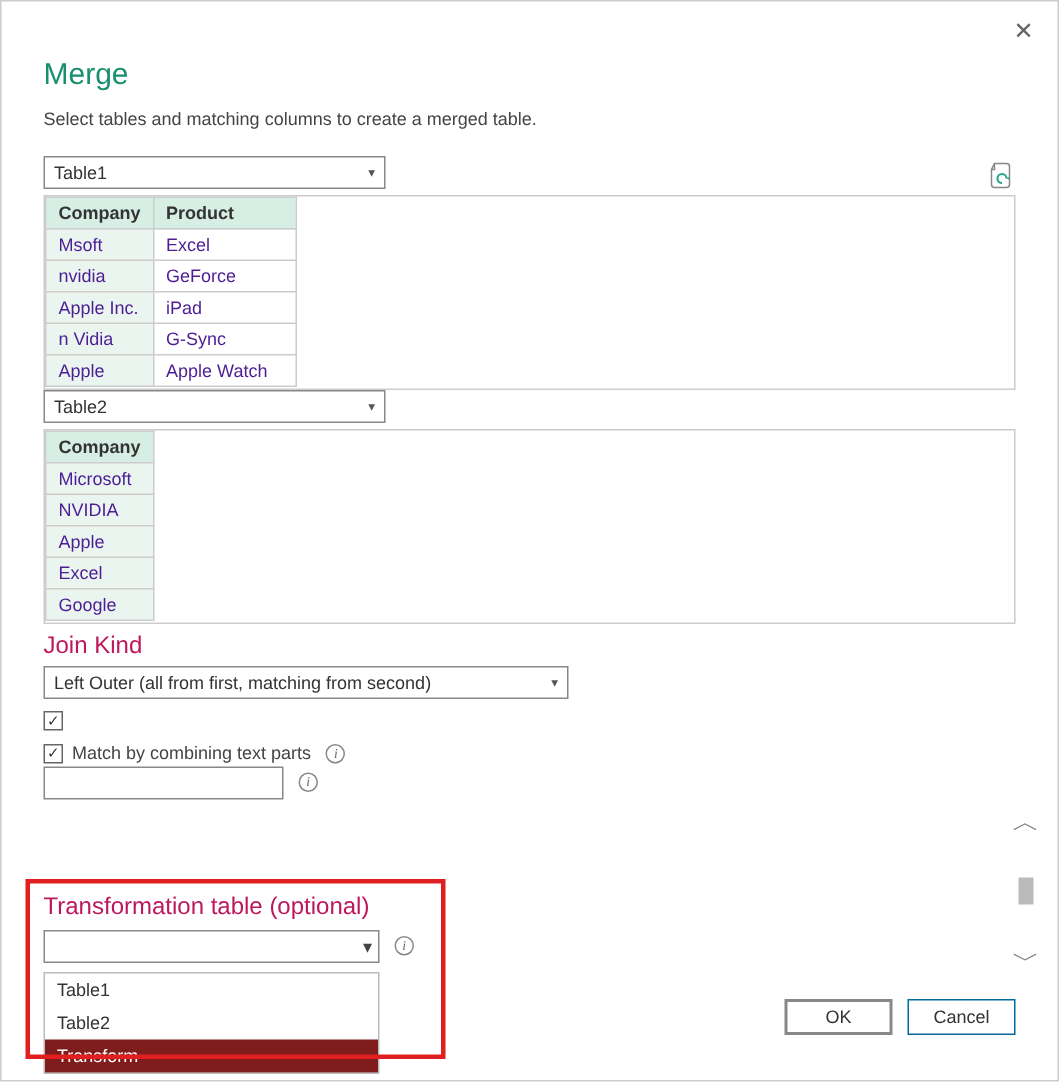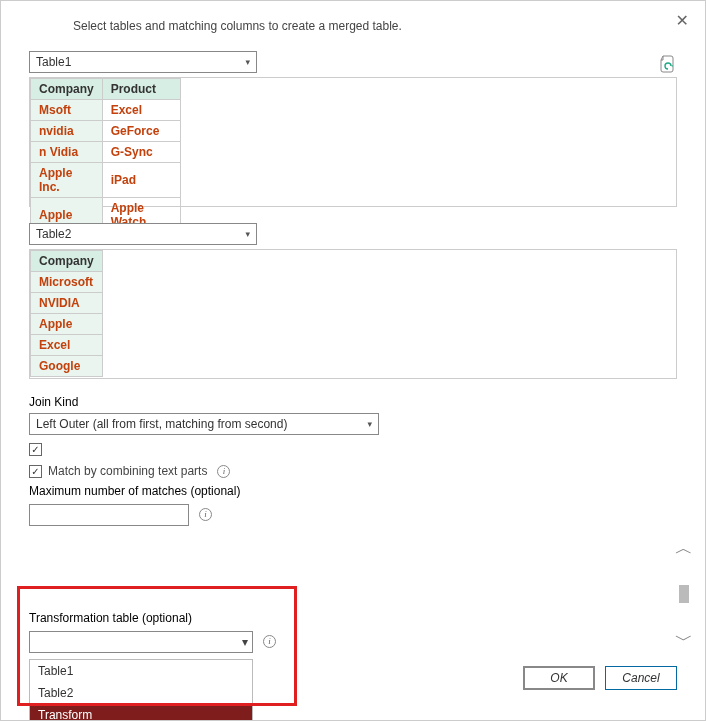--- a/index.html
+++ b/index.html
@@ -30,21 +30,20 @@
   h1.title {
     font-size: 20px;
     font-weight: 400;
     color: #1a8f6d;
     margin: 20px 0 10px 0;
   }
   .subtitle {
     font-size: 12px;
     color: #444;
     margin-bottom: 18px;
-    margin-left: 44px;
   }
   .row-flex { display: flex; align-items: center; }
   .select {
     display: inline-flex;
     align-items: center;
     justify-content: space-between;
     border: 1px solid #888;
     background: #fff;
     height: 22px;
     padding: 0 6px;
@@ -61,46 +60,45 @@
   .refresh-icon {
     margin-left: auto;
     display: inline-flex;
     align-items: center;
     cursor: pointer;
   }
   .preview-box {
     border: 1px solid #ccc;
     background: #fff;
     padding: 0;
-    margin-bottom: 16px;
   }
   table.preview {
     border-collapse: collapse;
     font-size: 12px;
   }
   table.preview th, table.preview td {
     border: 1px solid #ccc;
     padding: 3px 8px;
     text-align: left;
     height: 20px;
-    font-weight: bold;
-    color: #c2410c;
+    font-weight: normal;
+    color: #4c1d95;
   }
   table.preview th {
     background: #d7eee4;
     font-weight: 600;
     color: #333;
   }
   table.preview.first-col-green td:first-child {
     background: #eaf5ef;
   }
   table.preview.single-col td { background: #eaf5ef; }
   .col-company { width: 70px; }
-  .col-product { width: 78px; }
-  .label { font-size: 12px; color: #000000; margin-bottom: 4px; margin-top: 6px; }
+  .col-product { width: 95px; }
+  .label { font-size: 16px; color: #be185d; margin-bottom: 4px; margin-top: 6px; }
   .join-select { width: 350px; }
   .checkbox-row {
     display: flex;
     align-items: center;
     gap: 6px;
     margin-top: 8px;
     font-size: 12px;
     color: #444;
   }
   .checkbox {
@@ -191,21 +189,20 @@
   .transform-dropdown .opt.selected {
     background: #7f1d1d;
     color: #fff;
   }
   .footer-btns {
     position: absolute;
     right: 28px;
     bottom: 30px;
     display: flex;
     gap: 10px;
-    font-style: italic;
   }
   .btn {
     width: 72px; height: 24px;
     border: 1px solid #0369a1;
     background: #fff;
     display: flex;
     align-items: center;
     justify-content: center;
     font-size: 12px;
     color: #333;
@@ -214,20 +211,21 @@
   .btn.primary { border: 2px solid #888; }
   .section-max { position: relative; }
 </style>
 </head>
 <body>
 
 <div class="dialog">
 
   <div class="close-x">✕</div>
 
+  <h1 class="title">Merge</h1>
   <div class="subtitle">Select tables and matching columns to create a merged table.</div>
 
   
   <div class="row-flex" style="width:100%;">
     <div class="select table-select">
       <span>Table1</span>
       <span class="caret">▾</span>
     </div>
     <span class="refresh-icon">
       <svg width="18" height="18" viewBox="0 0 18 18">
@@ -249,26 +247,26 @@
       </tr>
       <tr>
             <td>Msoft</td>
             <td>Excel</td>
           </tr>
       <tr>
             <td>nvidia</td>
             <td>GeForce</td>
           </tr>
       <tr>
+            <td>Apple Inc.</td>
+            <td>iPad</td>
+          </tr>
+      <tr>
             <td>n Vidia</td>
             <td>G-Sync</td>
-          </tr>
-      <tr>
-            <td>Apple Inc.</td>
-            <td>iPad</td>
           </tr>
       <tr>
             <td>Apple</td>
             <td>Apple Watch</td>
           </tr>
     </tbody>
       </table>
   </div>
 
   
@@ -316,36 +314,35 @@
   </div>
 
   
   <div class="checkbox-row">
     <span class="checkbox">✓</span>
     <span>Match by combining text parts</span>
     <span class="info-icon">i</span>
   </div>
 
   
-  <div class="label section-max">Maximum number of matches (optional)</div>
   <div style="display:flex; align-items:center; gap:6px;">
     <div class="num-input"></div>
     <span class="info-icon">i</span>
   </div>
 
   
   <div class="scroll-arrows" style="top:538px;">
     <span class="arrow">︿</span>
     <span class="thumb"></span>
     <span class="arrow">﹀</span>
   </div>
 
   
   <div class="transform-section">
-    <div class="label" style="margin-top:16px;">Transformation table (optional)</div>
+    <div class="label" style="margin-top:1px;">Transformation table (optional)</div>
     <div style="display:flex; align-items:center; gap:6px;">
       <div class="transform-select">
         <span class="caret">▾</span>
       </div>
       <span class="info-icon">i</span>
     </div>
     <div class="transform-dropdown">
       <div class="opt">Table1</div>
       <div class="opt">Table2</div>
       <div class="opt selected">Transform</div>

